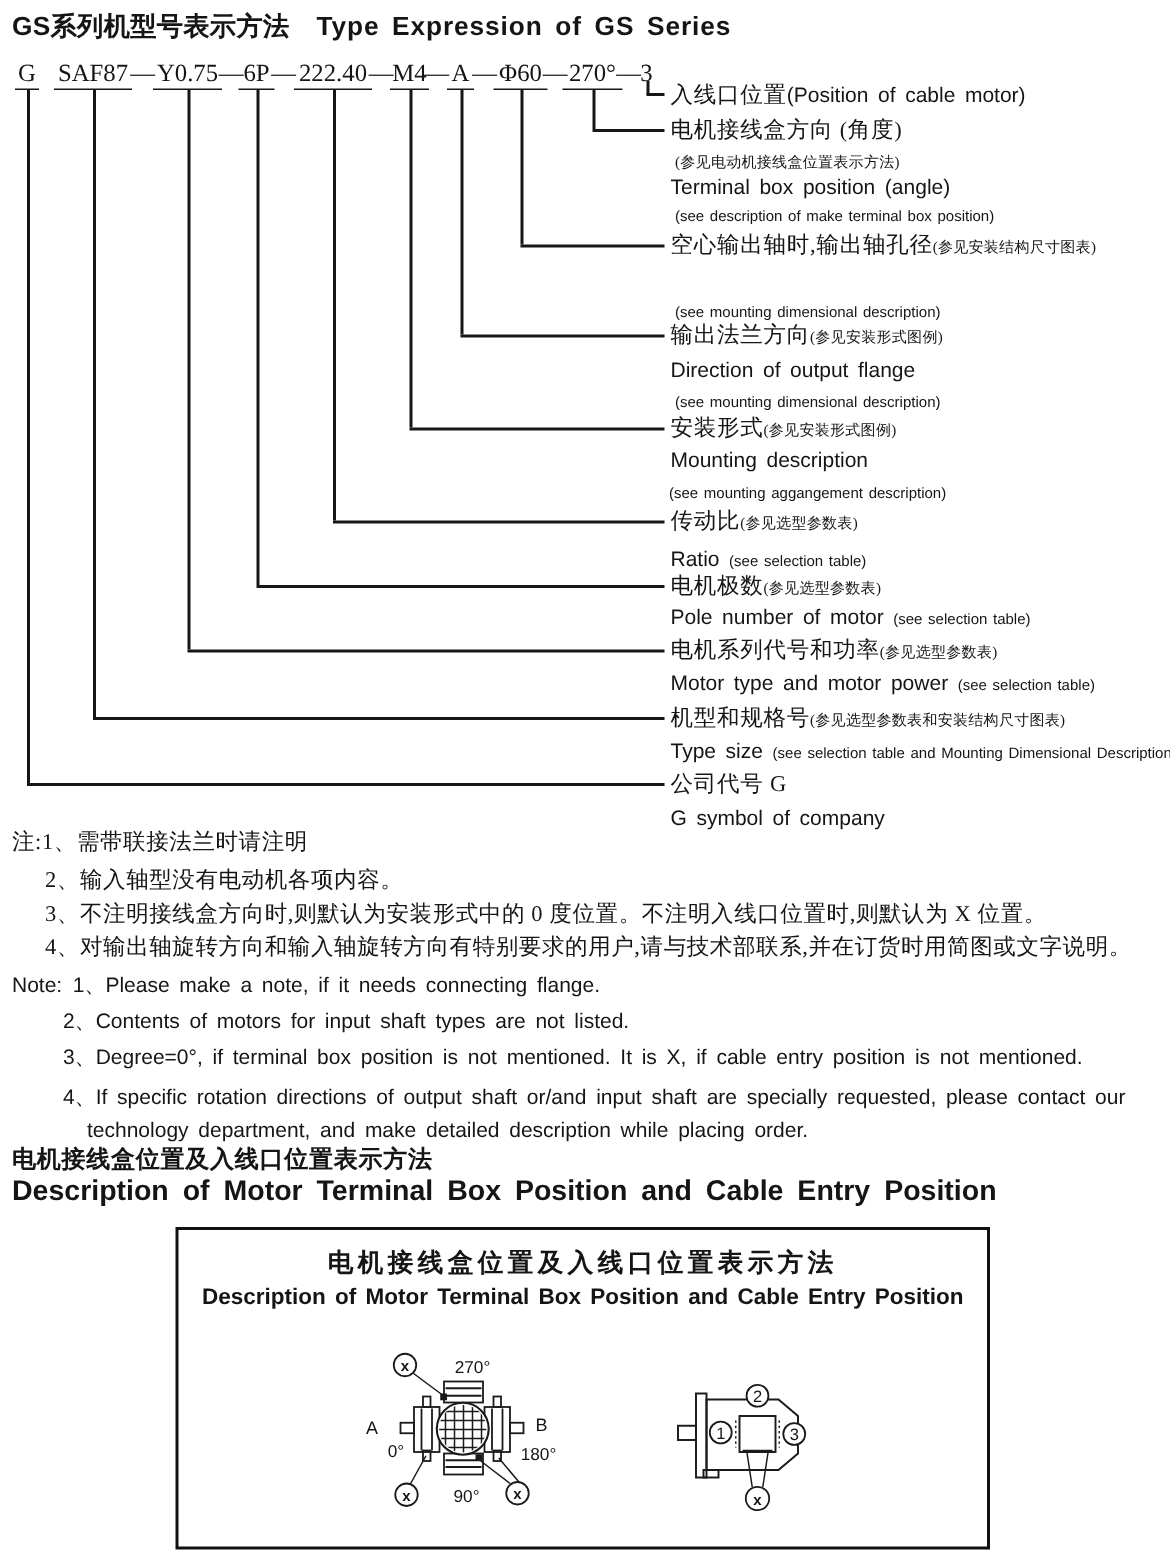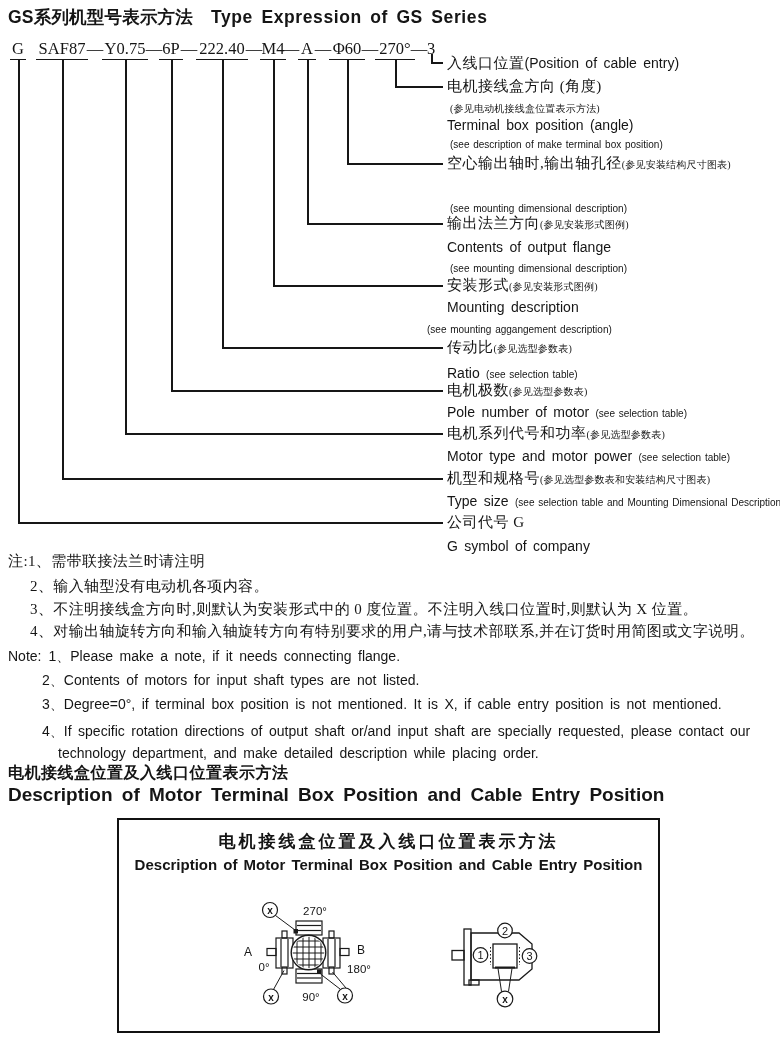--- a/index.html
+++ b/index.html
@@ -70,33 +70,33 @@
     <div class="cline" style="left: 171px; top: 60px; width: 1.5px; height: 330px; position: absolute;"></div>
     <div class="cline" style="left: 171px; top: 390px; width: 272px; height: 1.5px; position: absolute;"></div>
     <div class="cline" style="left: 125px; top: 60px; width: 1.5px; height: 373px; position: absolute;"></div>
     <div class="cline" style="left: 125px; top: 433px; width: 318px; height: 1.5px; position: absolute;"></div>
     <div class="cline" style="left: 62px; top: 60px; width: 1.5px; height: 418px; position: absolute;"></div>
     <div class="cline" style="left: 62px; top: 478px; width: 381px; height: 1.5px; position: absolute;"></div>
     <div class="cline" style="left: 18px; top: 60px; width: 1.5px; height: 462px; position: absolute;"></div>
     <div class="cline" style="left: 18px; top: 522px; width: 425px; height: 1.5px; position: absolute;"></div>
   </div>
 <div id="labels" class="abs" style="left:0;top:0;width:780px;height:560px;">
-    <div class="lab-line" style="left: 447px; top: 54px; position: absolute;"><span class="lab-zh">入线口位置</span><span class="lab-en">(Position of cable entry)</span></div>
+    <div class="lab-line" style="left: 447px; top: 54px; position: absolute;"><span class="lab-zh">入线口位置</span><span class="lab-en">(Position of cable motor)</span></div>
     <div class="lab-line" style="left: 447px; top: 77px; position: absolute;"><span class="lab-zh">电机接线盒方向 (角度)</span></div>
     <div class="lab-line" style="left: 450px; top: 98px; position: absolute;"><span class="lab-zh-sm">(参见电动机接线盒位置表示方法)</span></div>
     <div class="lab-line" style="left: 447px; top: 116px; position: absolute;"><span class="lab-en">Terminal box position (angle)</span></div>
     <div class="lab-line" style="left: 450px; top: 134px; position: absolute;"><span class="lab-en-sm">(see description of make terminal box position)</span></div>
     <div class="lab-line" style="left: 447px; top: 154px; position: absolute;"><span class="lab-zh">空心输出轴时,输出轴孔径</span><span class="lab-zh-sm">(参见安装结构尺寸图表)</span></div>
     <div class="lab-line" style="left: 450px; top: 198px; position: absolute;"><span class="lab-en-sm">(see mounting dimensional description)</span></div>
     <div class="lab-line" style="left: 447px; top: 214px; position: absolute;"><span class="lab-zh">输出法兰方向</span><span class="lab-zh-sm">(参见安装形式图例)</span></div>
-    <div class="lab-line" style="left: 447px; top: 238px; position: absolute;"><span class="lab-en">Contents of output flange</span></div>
+    <div class="lab-line" style="left: 447px; top: 238px; position: absolute;"><span class="lab-en">Direction of output flange</span></div>
     <div class="lab-line" style="left: 450px; top: 258px; position: absolute;"><span class="lab-en-sm">(see mounting dimensional description)</span></div>
     <div class="lab-line" style="left: 447px; top: 276px; position: absolute;"><span class="lab-zh">安装形式</span><span class="lab-zh-sm">(参见安装形式图例)</span></div>
     <div class="lab-line" style="left: 447px; top: 298px; position: absolute;"><span class="lab-en">Mounting description</span></div>
-    <div class="lab-line" style="left: 427px; top: 319px; position: absolute;"><span class="lab-en-sm">(see mounting aggangement description)</span></div>
+    <div class="lab-line" style="left: 446px; top: 319px; position: absolute;"><span class="lab-en-sm">(see mounting aggangement description)</span></div>
     <div class="lab-line" style="left: 447px; top: 338px; position: absolute;"><span class="lab-zh">传动比</span><span class="lab-zh-sm">(参见选型参数表)</span></div>
     <div class="lab-line" style="left: 447px; top: 364px; position: absolute; text-align: right;"><span class="lab-en">Ratio </span><span class="lab-en-sm">(see selection table)</span></div>
     <div class="lab-line" style="left: 447px; top: 381px; position: absolute;"><span class="lab-zh">电机极数</span><span class="lab-zh-sm">(参见选型参数表)</span></div>
     <div class="lab-line" style="left: 447px; top: 403px; position: absolute;"><span class="lab-en">Pole number of motor </span><span class="lab-en-sm">(see selection table)</span></div>
     <div class="lab-line" style="left: 447px; top: 424px; position: absolute;"><span class="lab-zh">电机系列代号和功率</span><span class="lab-zh-sm">(参见选型参数表)</span></div>
     <div class="lab-line" style="left: 447px; top: 469px; position: absolute;"><span class="lab-zh">机型和规格号</span><span class="lab-zh-sm">(参见选型参数表和安装结构尺寸图表)</span></div>
     <div class="lab-line" style="left: 447px; top: 447px; position: absolute;"><span class="lab-en">Motor type and motor power </span><span class="lab-en-sm">(see selection table)</span></div>
     <div class="lab-line" style="left: 447px; top: 492px; position: absolute;"><span class="lab-en">Type size </span><span class="lab-en-sm">(see selection table and Mounting Dimensional Description)</span></div>
     <div class="lab-line" style="left: 447px; top: 513px; position: absolute;"><span class="lab-zh">公司代号 G</span></div>
     <div class="lab-line" style="left: 447px; top: 537px; position: absolute;"><span class="lab-en">G symbol of company</span></div>

